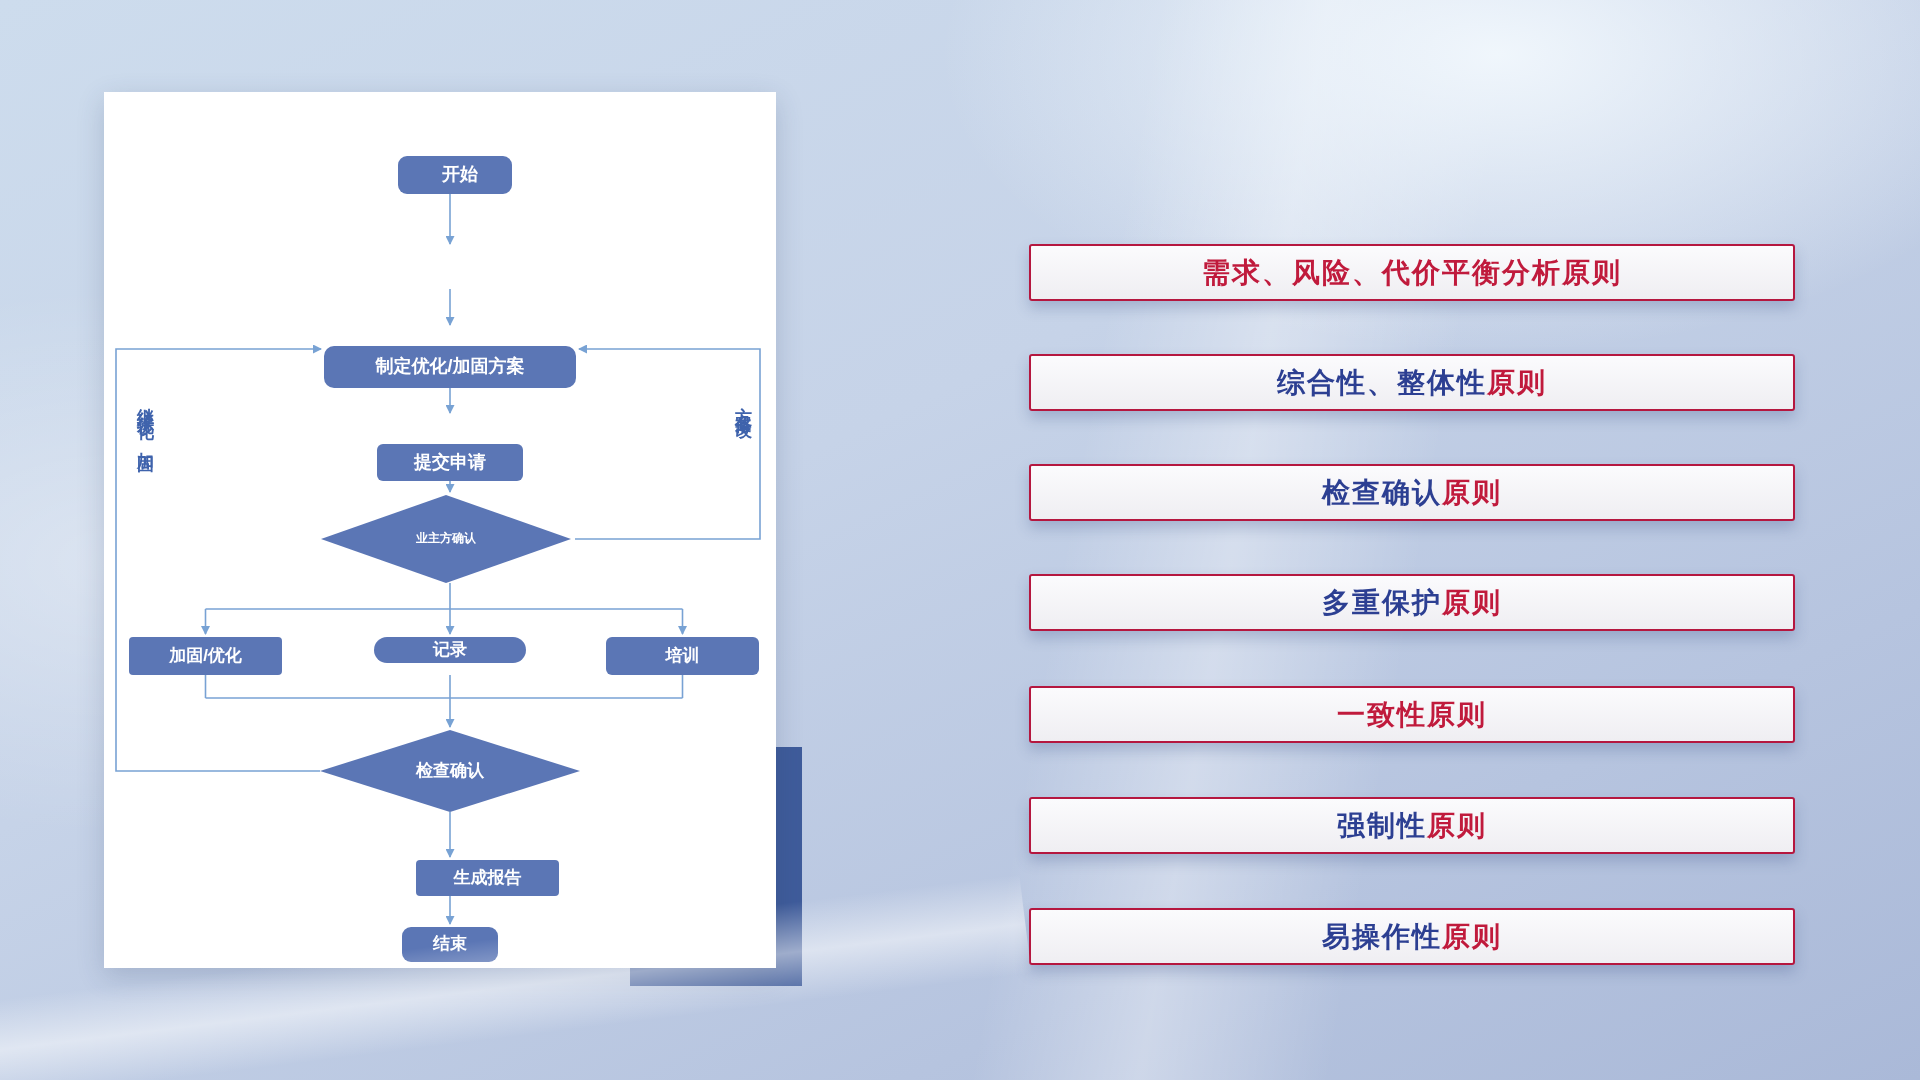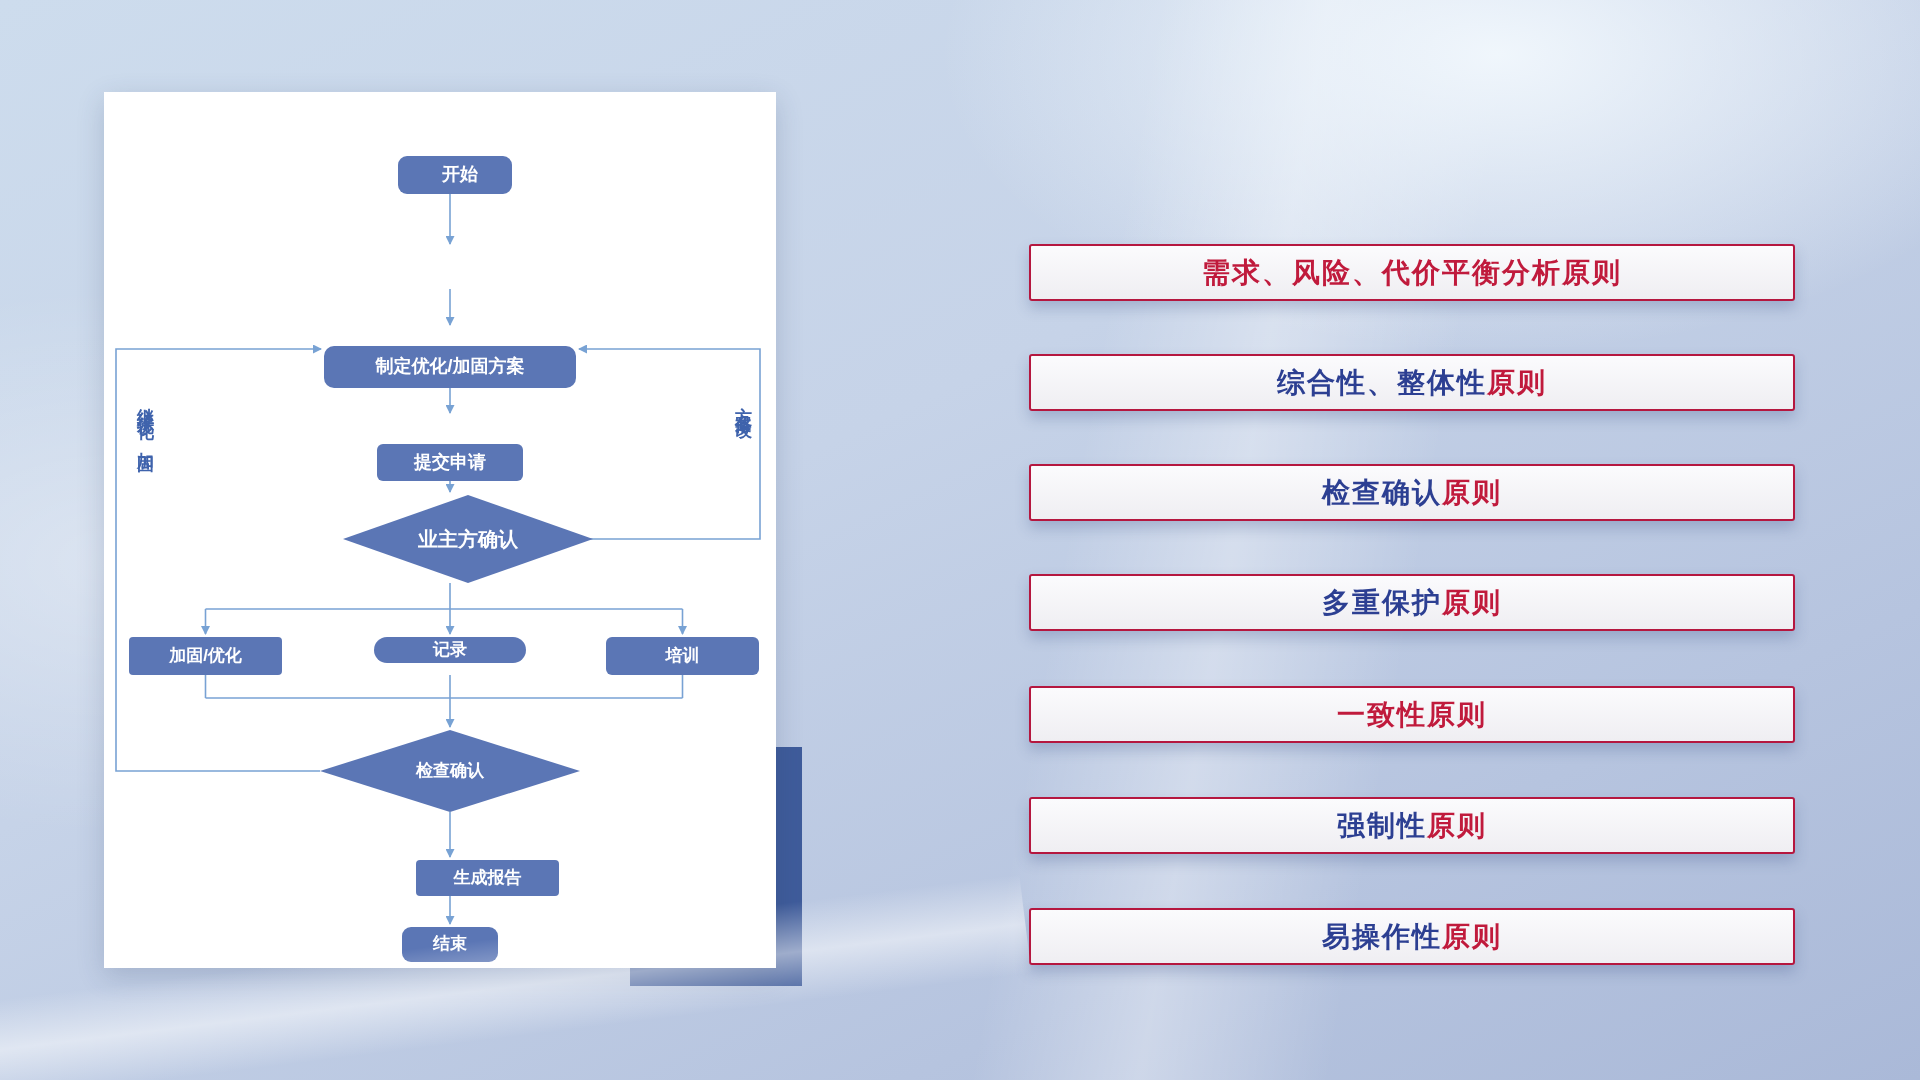--- a/index.html
+++ b/index.html
@@ -41,21 +41,21 @@
 
   .node{
     position:absolute;background:var(--node-fill);color:var(--node-text);
     display:flex;align-items:center;justify-content:center;
     font-weight:bold;text-align:center;line-height:1.1;
   }
   .n-start    {left:294px;top:64px; width:104px;height:38px;border-radius:9px;font-size:18px;padding-left:10px;}
   .n-risk     {left:190px;top:155px;width:312px;height:42px;border-radius:6px;font-size:18px;}
   .n-plan     {left:220px;top:236px;width:252px;height:42px;border-radius:10px;font-size:18px;margin-top:18px;}
   .n-submit   {left:273px;top:324px;width:146px;height:37px;border-radius:6px;font-size:18px;margin-top:28px;}
-  .n-owner    {left:239px;top:403px;width:250px;height:88px;font-size:20px;}
+  .n-owner    {left:217px;top:403px;width:250px;height:88px;font-size:12px;}
   .n-reinforce{left:25px; top:545px;width:153px;height:38px;border-radius:4px;font-size:17px;}
   .n-record   {left:270px;top:545px;width:152px;height:26px;border-radius:13px;font-size:17px;font-family:Liberation Serif, serif;}
   .n-training {left:502px;top:545px;width:153px;height:38px;border-radius:6px;font-size:17px;}
   .n-check    {left:216px;top:638px;width:260px;height:82px;font-size:17px;}
   .n-report   {left:276px;top:768px;width:143px;height:36px;border-radius:4px;font-size:17px;margin-left:36px;}
   .n-end      {left:298px;top:835px;width:96px; height:35px;border-radius:9px;font-size:17px;}
   .diamond{clip-path:polygon(50% 0,100% 50%,50% 100%,0 50%);}
 
   .loop-label{
     position:absolute;writing-mode:vertical-lr;text-orientation:upright;

